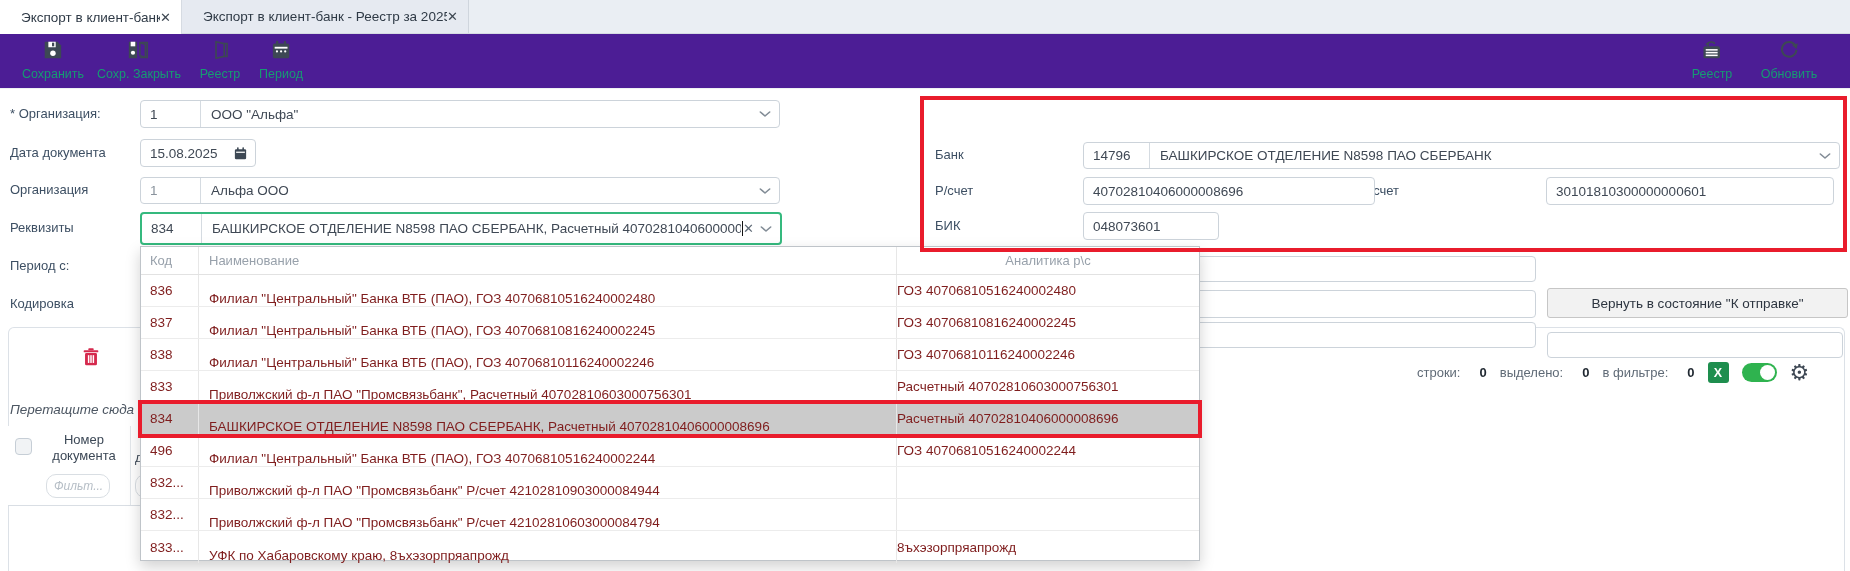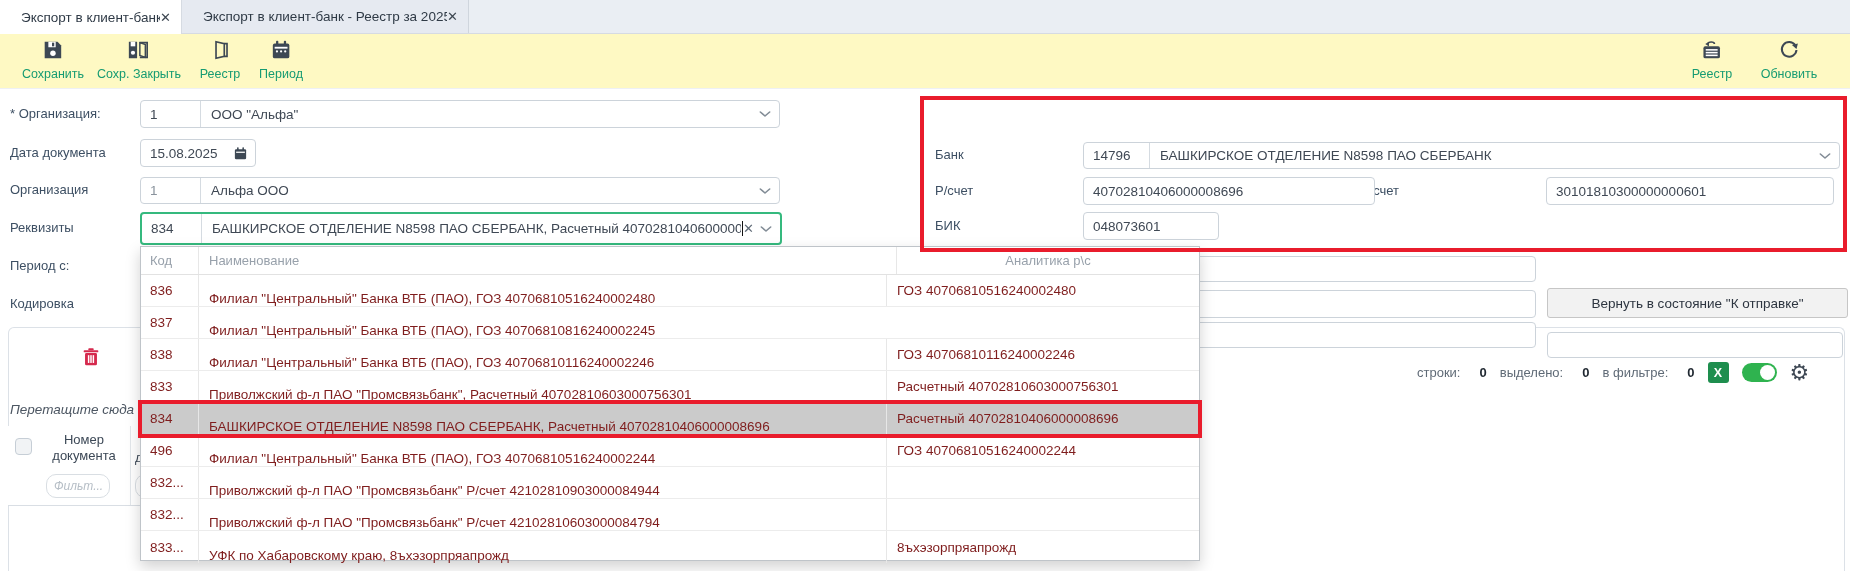--- a/index.html
+++ b/index.html
@@ -10,21 +10,21 @@
   .tabbar{position:absolute;left:0;top:0;width:1850px;height:33px;background:#eaeef3;
           border-bottom:1px solid #d6dbe2;}
   .tab{position:absolute;top:0;height:33px;display:flex;align-items:center;
        font-size:13.5px;color:#2f3a46;box-sizing:border-box;cursor:default;}
   .tab-active{left:0;width:182px;background:#fff;border-right:1px solid #d6dbe2;z-index:2;height:34px;}
   .tab-idle{left:182px;width:287px;background:#e6eaf1;border-right:1px solid #cfd5dd;}
   .tab .tl{padding-left:21px;white-space:nowrap;overflow:hidden;}
   .tab .tx{margin-left:auto;margin-right:10px;font-weight:700;font-size:13px;color:#3c4650;}
 
   
-  .toolbar{position:absolute;left:0;top:34px;width:1850px;height:54px;background:#fef9c3;
+  .toolbar{position:absolute;left:0;top:34px;width:1850px;height:54px;background:#4c1d95;
            border-bottom:1px solid #eef1f4;}
   .tbtn{position:absolute;top:5px;transform:translateX(-50%);display:flex;flex-direction:column;
         align-items:center;gap:2px;cursor:pointer;}
   .tbtn .tlabel{font-size:12.5px;color:#169b72;white-space:nowrap;}
 
   
   .flabel{position:absolute;left:10px;height:18px;font-size:13px;color:#3d4f63;white-space:nowrap;}
 
   
   .fld{position:absolute;box-sizing:border-box;background:#fff;border:1px solid #ccd3da;
@@ -80,21 +80,21 @@
   
   .dd{position:absolute;left:140px;top:246px;width:1060px;height:315px;background:#fff;
       border:1px solid #bfc4c9;box-sizing:border-box;box-shadow:0 6px 14px rgba(0,0,0,.18);z-index:40;}
   .dd-head{height:27px;display:flex;align-items:center;font-size:13px;color:#98a1ab;
            border-bottom:1px solid #e2e2e2;}
   .dd-row{height:32px;display:flex;align-items:flex-end;font-size:13.5px;color:#7f1d1d;
           border-bottom:1px solid #ececec;box-sizing:border-box;cursor:pointer;}
   .dd .c-code{width:48px;padding-left:9px;flex:none;align-self:stretch;display:flex;align-items:center;
               border-right:1px solid #e7e7e7;}
   .dd .c-name{flex:1;padding-left:10px;white-space:nowrap;overflow:hidden;}
-  .dd .c-an{width:302px;flex:none;padding-left:10px;align-self:stretch;display:flex;align-items:center;
+  .dd .c-an{width:302px;flex:none;align-self:stretch;display:flex;align-items:center;
             border-left:1px solid #e7e7e7;white-space:nowrap;overflow:hidden;}
   .dd-head .c-an{justify-content:center;padding-left:0;text-align:center;}
   .dd-row.selected{background:#cbcbcb;outline:4px solid #e91c2c;outline-offset:-1px;position:relative;z-index:3;}
 </style>
 </head>
 <body>
 
 <div class="stage">
 
   <div class="tabbar">
@@ -315,20 +315,21 @@
       <span class="c-an">Аналитика р\с</span>
     </div>
     <div class="dd-row">
       <span class="c-code">836</span>
       <span class="c-name">Филиал "Центральный" Банка ВТБ (ПАО), ГОЗ 40706810516240002480</span>
       <span class="c-an">ГОЗ 40706810516240002480</span>
     </div>
     <div class="dd-row">
       <span class="c-code">837</span>
       <span class="c-name">Филиал "Центральный" Банка ВТБ (ПАО), ГОЗ 40706810816240002245</span>
+      <span class="c-an">ГОЗ 40706810816240002245</span>
     </div>
     <div class="dd-row">
       <span class="c-code">838</span>
       <span class="c-name">Филиал "Центральный" Банка ВТБ (ПАО), ГОЗ 40706810116240002246</span>
       <span class="c-an">ГОЗ 40706810116240002246</span>
     </div>
     <div class="dd-row">
       <span class="c-code">833</span>
       <span class="c-name">Приволжский ф-л ПАО "Промсвязьбанк", Расчетный 40702810603000756301</span>
       <span class="c-an">Расчетный 40702810603000756301</span>

